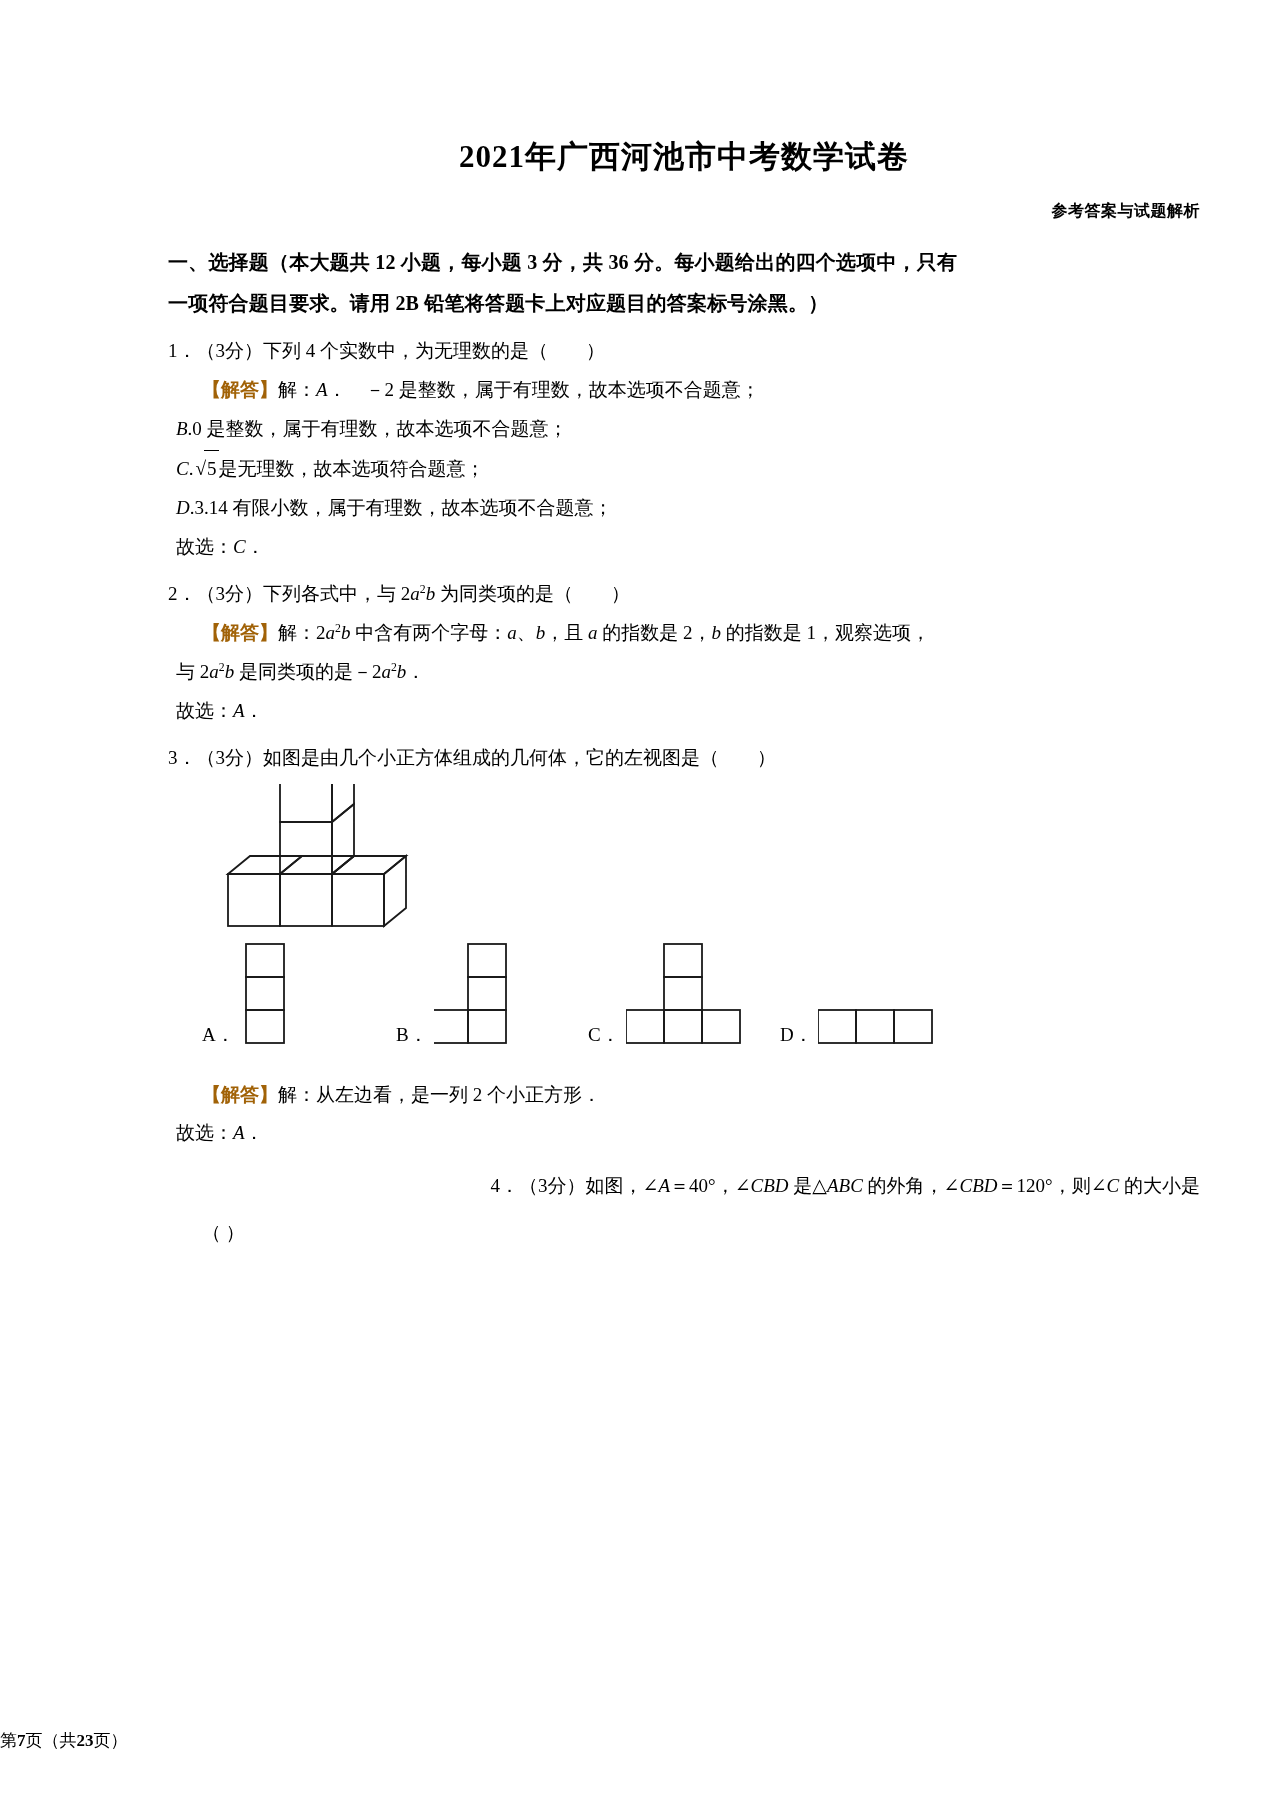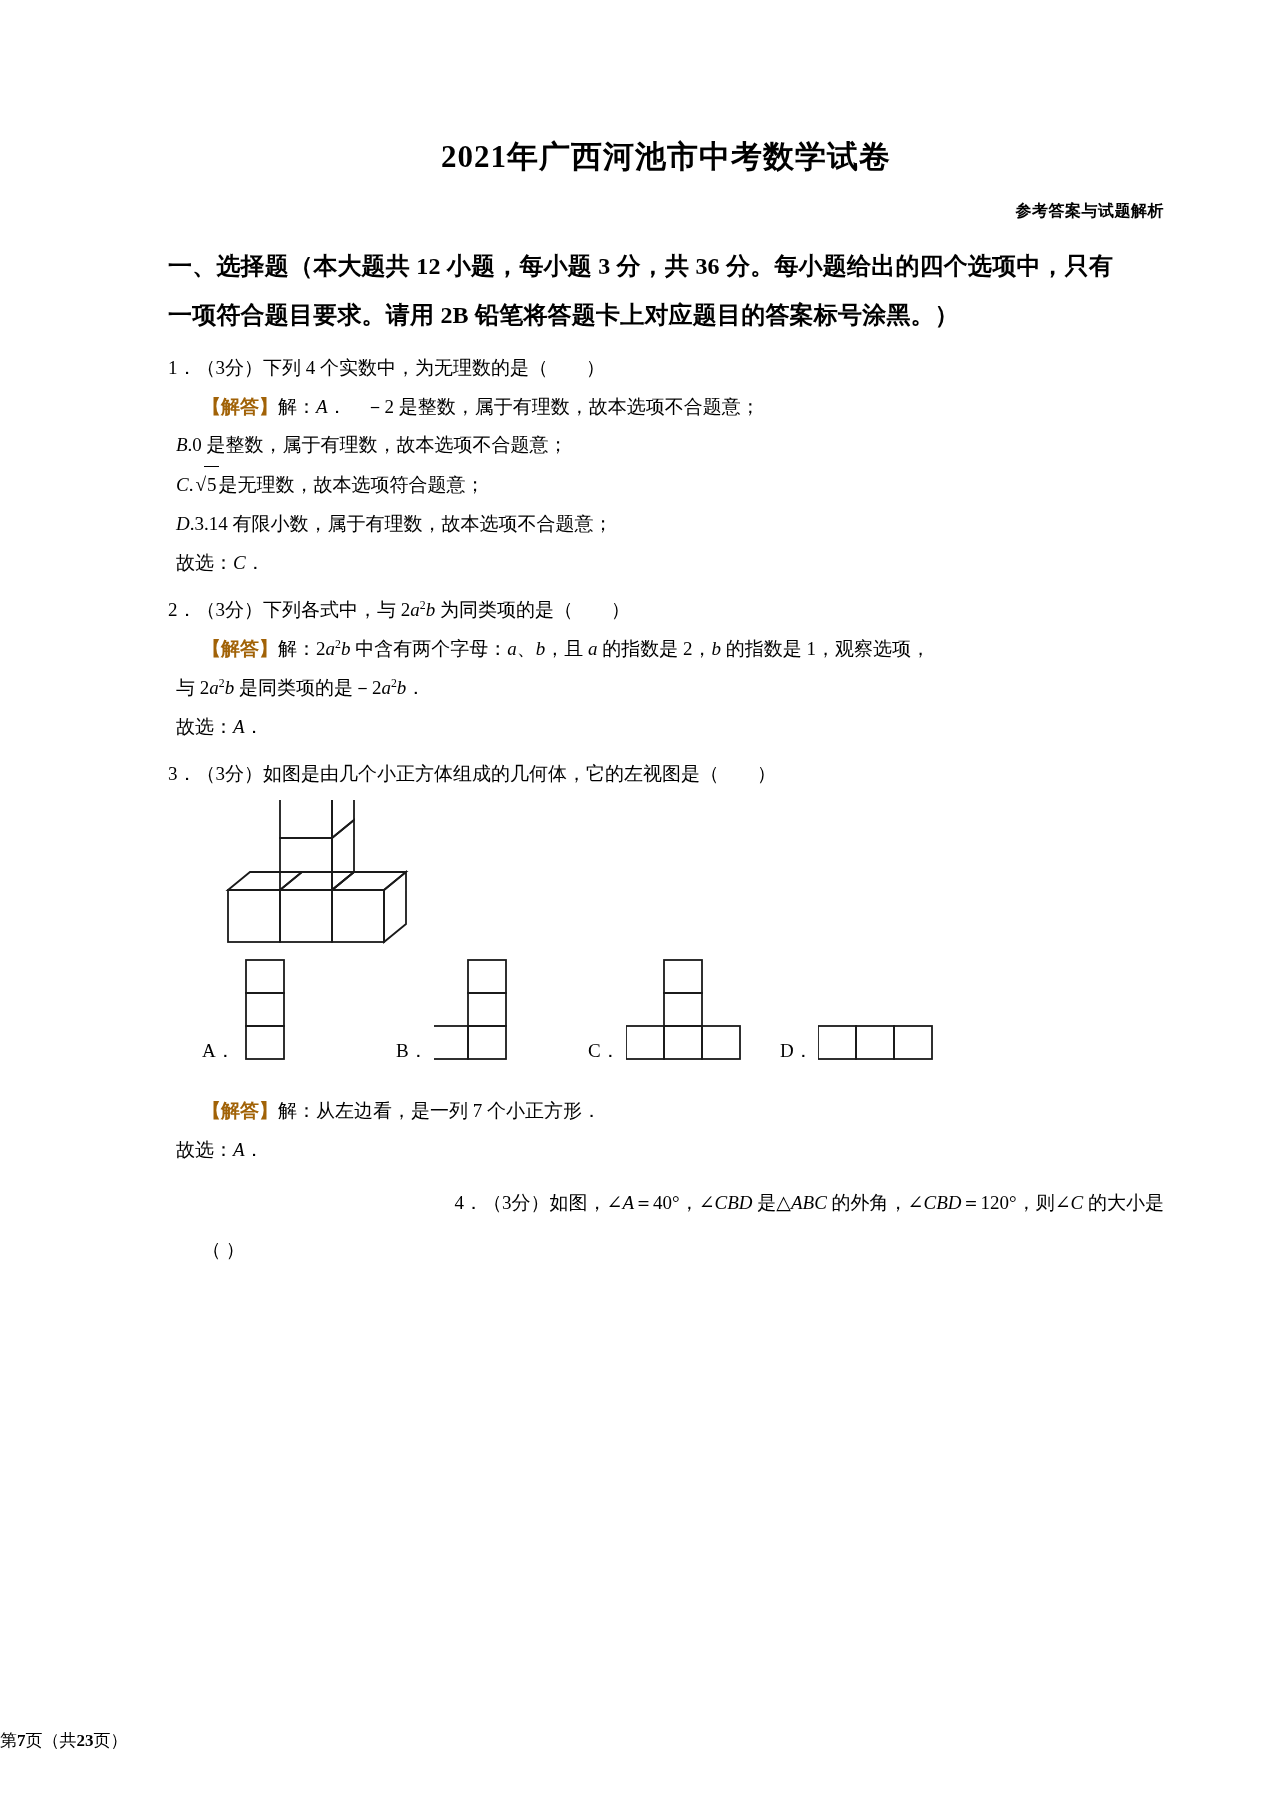--- a/index.html
+++ b/index.html
@@ -9,39 +9,39 @@
     font-family:"Liberation Serif","DejaVu Serif",serif;
     color:#000;
     position:relative;
     overflow:hidden;
   }
   .page{
     position:absolute;
     left:0;top:0;
     width:1280px;height:1810px;
     box-sizing:border-box;
-    padding:0 116px 0 168px;
+    padding:0 80px 0 168px;
   }
   .doc-title{
     text-align:center;
     font-size:31px;
     font-weight:bold;
     letter-spacing:1px;
     margin-top:138px;
     line-height:1.2;
   }
   .doc-subtitle{
     text-align:right;
     font-size:16px;
     font-weight:bold;
     margin-top:26px;
     letter-spacing:0.5px;
   }
   .section-head{
-    font-size:24px;
+    font-size:20px;
     font-weight:bold;
     line-height:2.05;
     margin-top:20px;
     text-align:justify;
     letter-spacing:0.2px;
   }
   .qline{
     font-size:19px;
     line-height:2.05;
     margin-top:8px;
@@ -213,21 +213,21 @@
     <svg width="128" height="104" viewBox="0 0 128 104" style="position:absolute;left:650px;top:-6px;">
       <g fill="none" stroke="#1a1a1a" stroke-width="1.8">
         <rect x="0" y="68" width="38" height="33"></rect>
         <rect x="38" y="68" width="38" height="33"></rect>
         <rect x="76" y="68" width="38" height="33"></rect>
       </g>
     </svg>
   </div>
 
   <div class="sol" style="margin-top:16px;">
-    <span class="tag">【解答】</span><span>解：从左边看，是一列 7 个小正方形．</span>
+    <span class="tag">【解答】</span><span>解：从左边看，是一列 2 个小正方形．</span>
   </div>
   <div class="sol-plain">
     故选：<span class="it">A</span>．
   </div>
 
   <div class="qline" style="margin-top:14px;text-align:right;">
     <span>4</span><span>．</span><span>（3分）</span><span>如图，∠<span class="it">A</span>＝40°，∠<span class="it">CBD</span> 是△<span class="it">ABC</span> 的外角，∠<span class="it">CBD</span>＝120°，则∠<span class="it">C</span> 的大小是</span>
   </div>
   <div class="qline indent1">（      ）</div>
 

